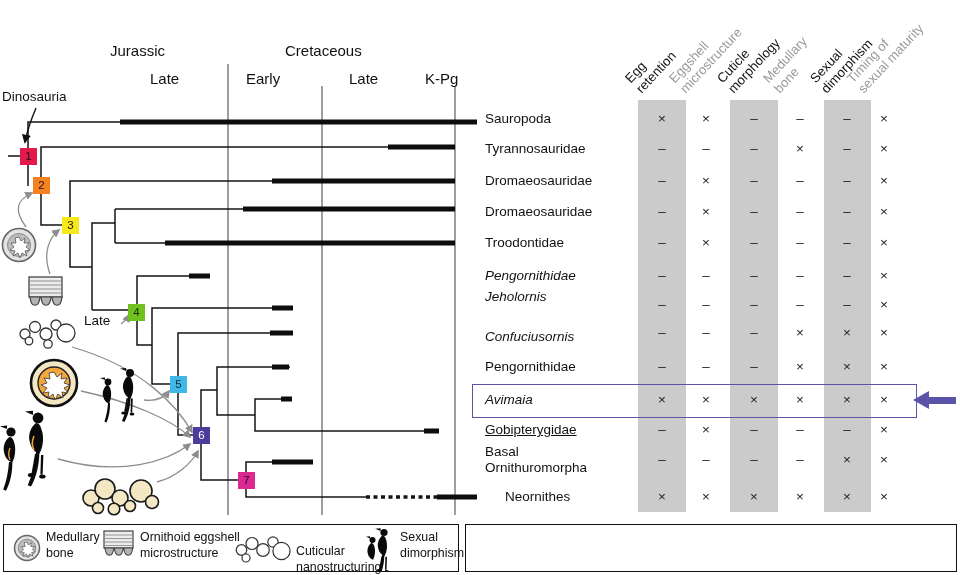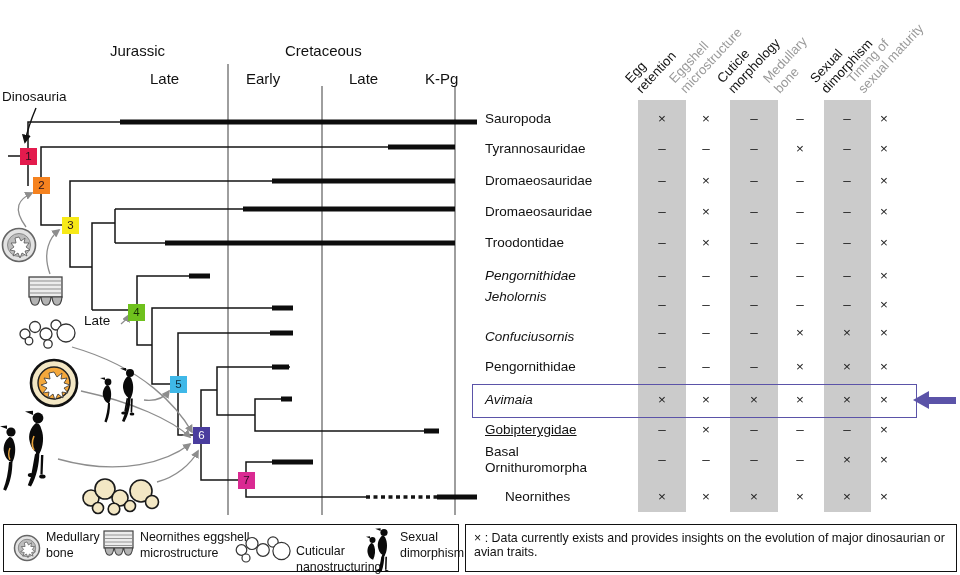--- a/index.html
+++ b/index.html
@@ -325,21 +325,21 @@
     <path d="M15,10 l1.5,3 3,-2.2 -0.7,3.7 3.7,0 -2.2,3 3,2.2 -3.7,0.8 1.5,3.7 -3.7,-2.2 -1.4,3.7 -1.5,-3.7 -3.7,2.2 1.5,-3.7 -3.7,-0.8 3,-2.2 -2.2,-3 3.7,0 -0.8,-3.7 z" fill="#fff" stroke="#555" stroke-width="0.7"></path>
   </svg>
   <div class="legend-label" style="left:46px;top:530px;">Medullary
 bone</div>
 
   <svg class="abs" style="left:102px;top:529px;z-index:2;" width="34" height="36">
     <rect x="2" y="2" width="29" height="17" fill="#ececec" stroke="#444" stroke-width="1.2"></rect>
     <path d="M3,6 H30 M3,9.5 H30 M3,13 H30 M3,16.5 H30" stroke="#8f8f8f" stroke-width="0.9"></path>
     <path d="M3,19 c0.8,9.6 8,9.6 8.8,0 z M12.4,19 c0.8,9.6 8,9.6 8.8,0 z M21.8,19 c0.8,9.6 8,9.6 8.8,0 z" fill="#b3b3b3" stroke="#444" stroke-width="1.1"></path>
   </svg>
-  <div class="legend-label" style="left:140px;top:530px;">Neornithes eggshell
+  <div class="legend-label" style="left:140px;top:530px;">Ornithoid eggshell
 microstructure</div>
 
   <svg class="abs" style="left:234px;top:533px;z-index:2;" width="58" height="32">
     <g fill="#fff" stroke="#333" stroke-width="1.2">
       <circle cx="7.5" cy="17" r="5.3"></circle>
       <circle cx="18" cy="10.5" r="6"></circle>
       <circle cx="29" cy="17" r="6.3"></circle>
       <circle cx="39" cy="9" r="5.2"></circle>
       <circle cx="47.5" cy="18" r="8.6"></circle>
       <circle cx="12" cy="25" r="4"></circle>
@@ -359,15 +359,14 @@
       <ellipse cx="20.6" cy="44.4" rx="2.1" ry="1.3"></ellipse>
       <circle cx="6.5" cy="13" r="3"></circle>
       <path d="M4,11.4 l-4,-1.6 4,-0.5 z"></path>
       <path d="M5.2,16 c-3,2.2 -4.4,6.6 -3.4,10.4 c0.8,3.6 2.9,5.7 5.3,6.3 c2.1,-3.7 2.6,-9.6 1.2,-13.4 c-0.6,-2.1 -1.6,-3.3 -3.1,-3.3 z"></path>
     </g>
   </svg>
   <div class="legend-label" style="left:400px;top:530px;">Sexual
 dimorphism</div>
 
   <div class="notes-box"></div>
-  <div class="note-line" style="left:474px;top:531px;">× : Data currently exists and provides insights on the evolution of major dinosaurian or avian traits.</div>
 
 </div>
 
 </body></html>

